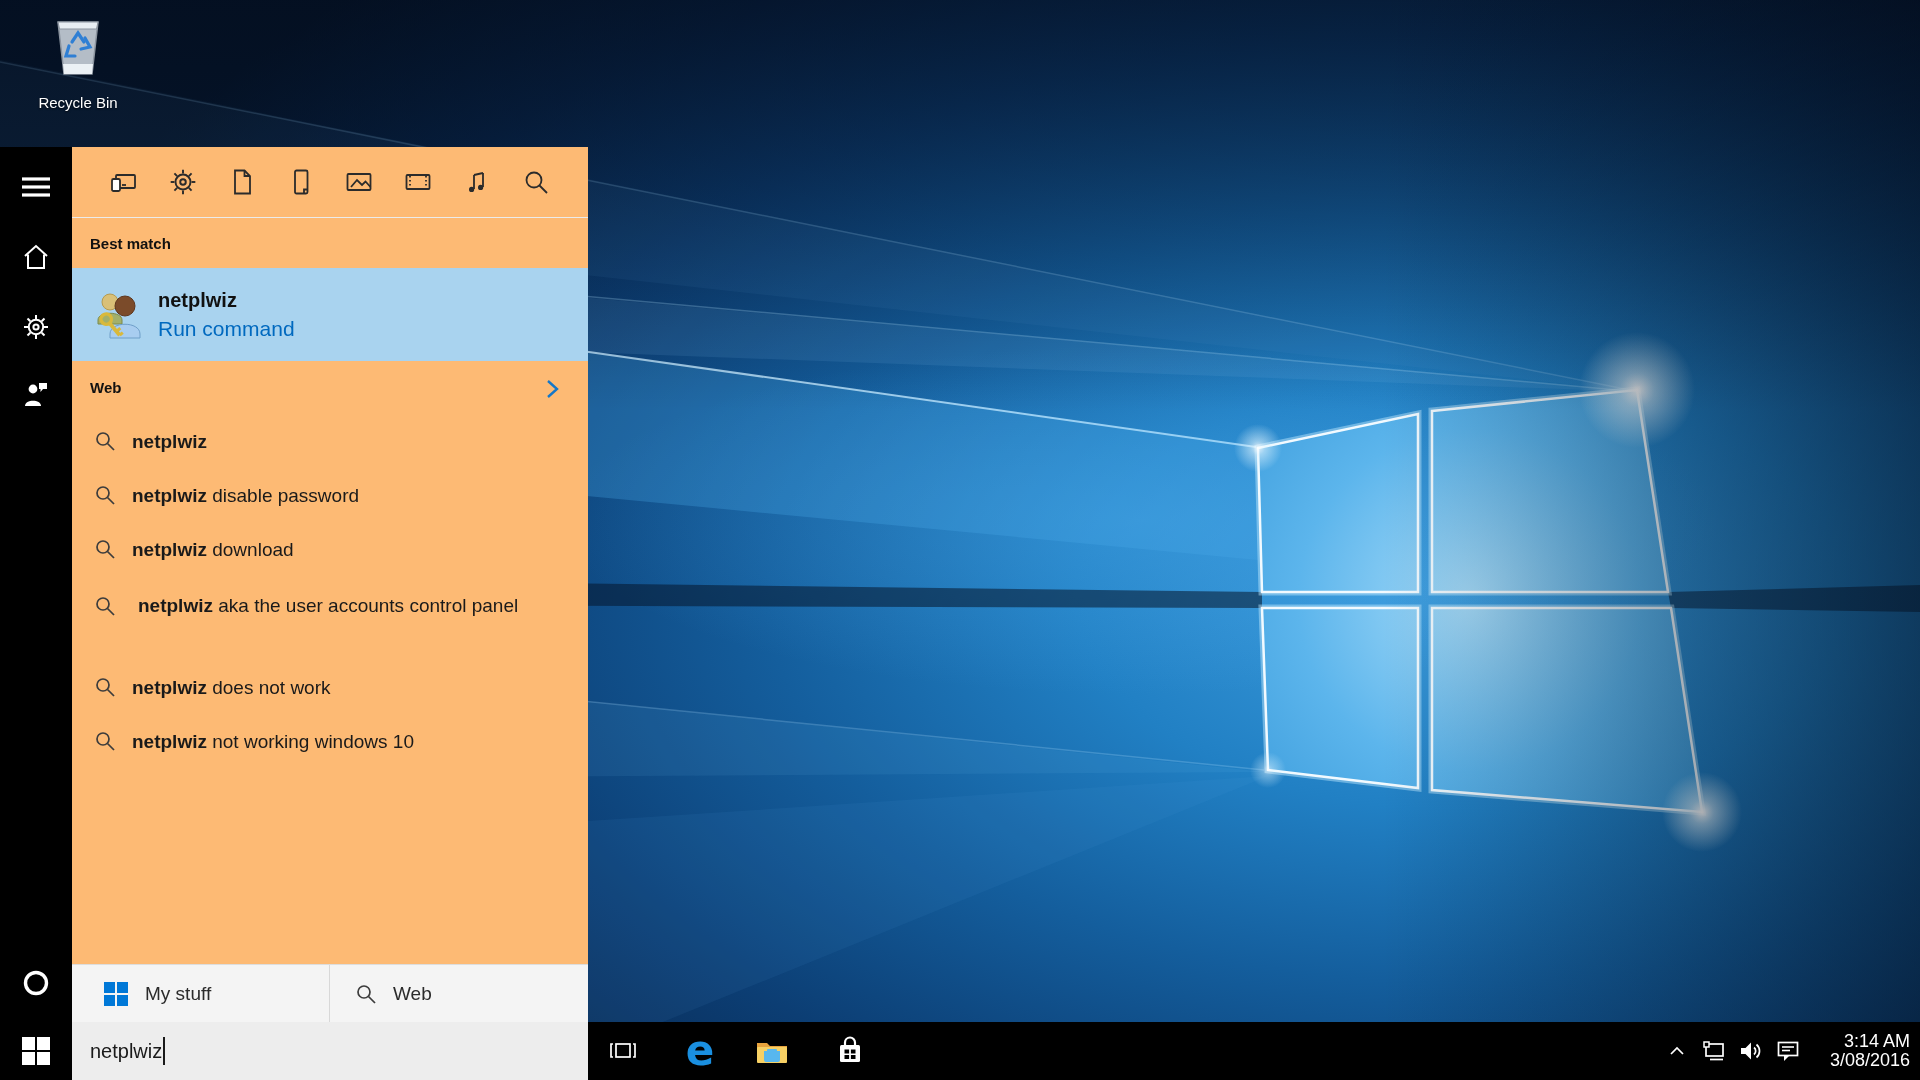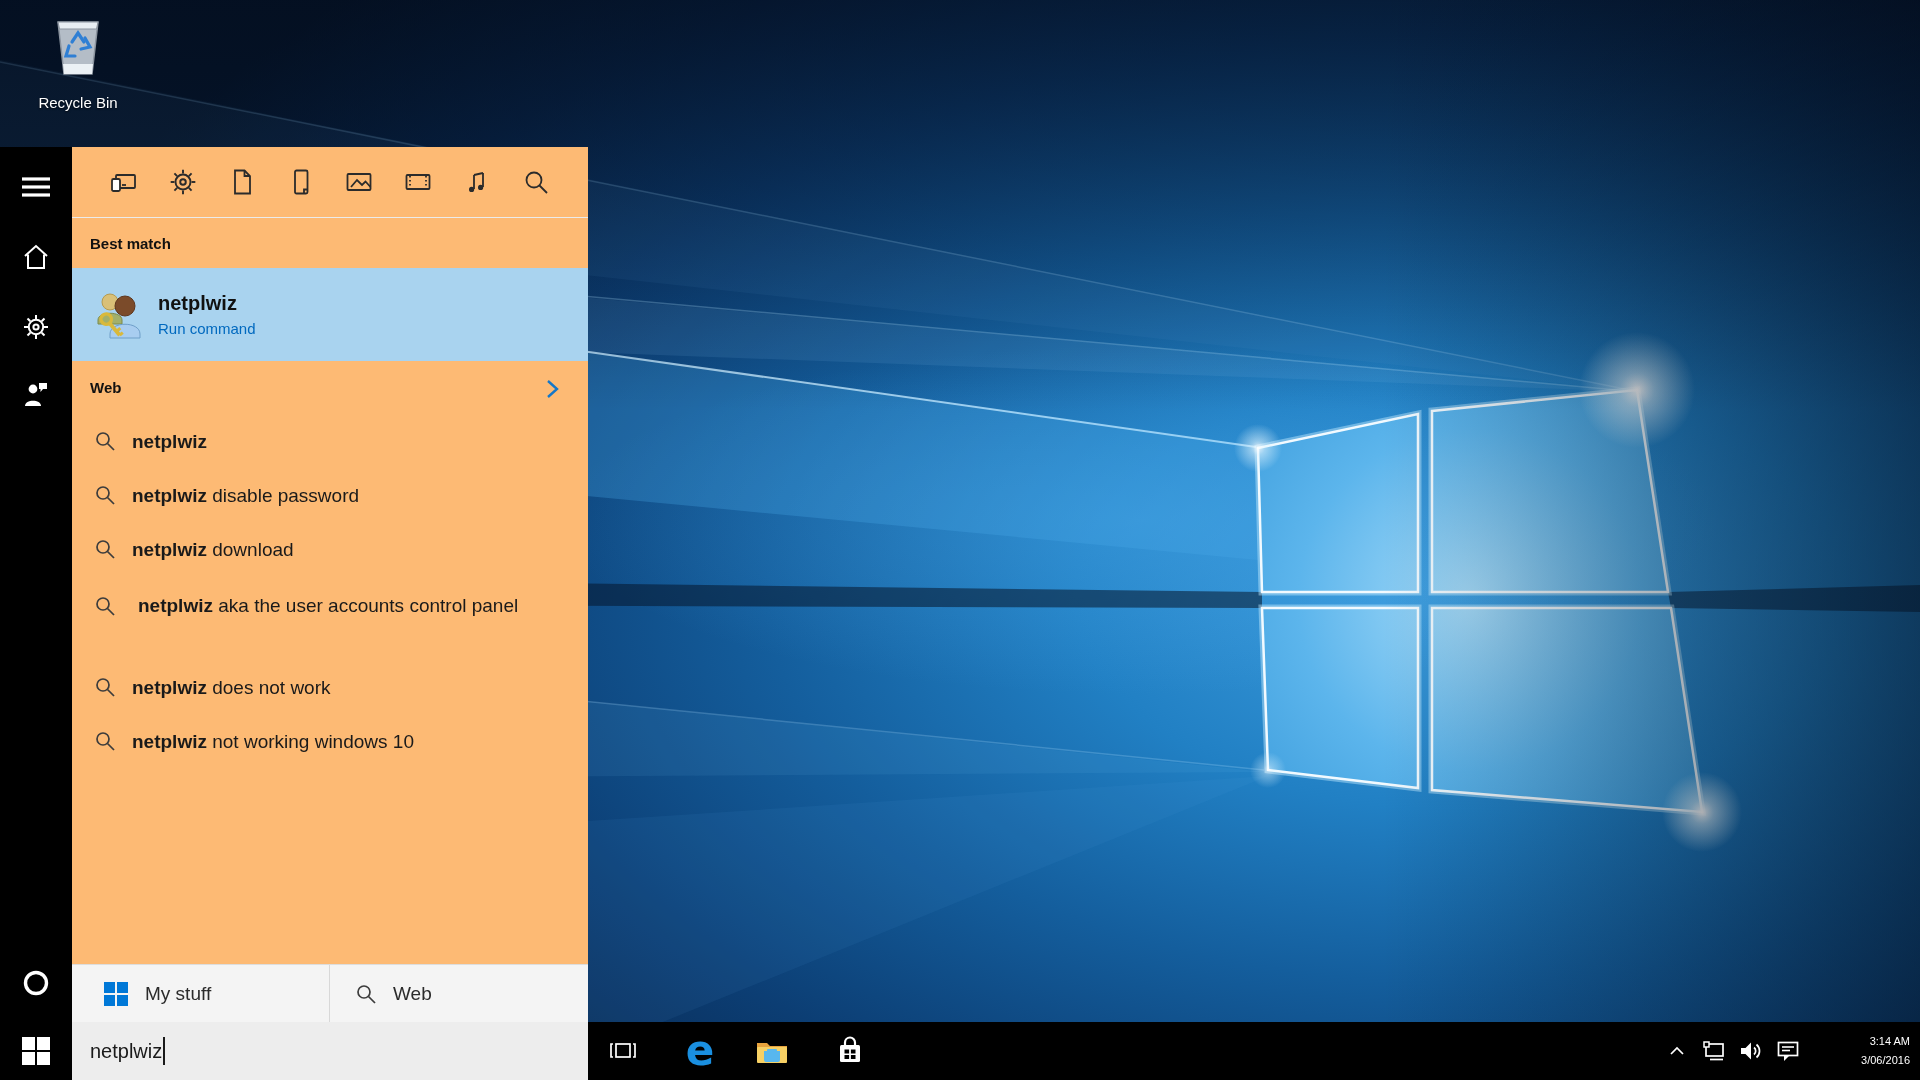--- a/index.html
+++ b/index.html
@@ -29,21 +29,21 @@
   .filter-btn { width:44px; height:44px; display:flex; align-items:center; justify-content:center; cursor:pointer; }
 
   .section-label { position:absolute; left:18px; font-size:15px; font-weight:700; color:#111; }
   .lbl-best { top:88px; }
 
   .best-row { position:absolute; top:121px; left:0; right:0; height:93px;
       background:#a9d3ef; display:flex; align-items:center; cursor:pointer; }
   .best-icon { margin-left:16px; width:58px; height:58px; flex:0 0 auto; }
   .best-text { margin-left:12px; }
   .best-title { font-size:20px; font-weight:600; color:#111; }
-  .best-sub { margin-top:5px; font-size:15px; color:#0069bf; }
+  .best-sub { margin-top:5px; font-size:21px; color:#0069bf; }
 
   .web-head { position:absolute; top:226px; left:0; right:0; height:32px; }
   .web-head .section-label { top:6px; }
   .web-chevron { position:absolute; right:24px; top:4px; width:24px; height:24px; cursor:pointer; }
 
   .sugg-list { position:absolute; top:267px; left:0; right:0; }
   .sugg-row { display:flex; align-items:center; height:54px; padding-left:22px; cursor:pointer; }
   .sugg-row.two-line { height:84px; align-items:flex-start; padding-top:14px;gap:6px; }
   .sugg-ico { width:22px; height:22px; flex:0 0 auto; margin-right:16px; }
   .sugg-text { font-size:19px; color:#1a1a1a; max-width:408px; line-height:31px; }
@@ -71,21 +71,21 @@
       align-items:center; justify-content:center; cursor:pointer; }
   .tb-taskview { left:597px; } .tb-edge { left:674px; }
   .tb-explorer { left:746px; } .tb-store { left:824px; }
   .edge-e { font-family:"DejaVu Sans", sans-serif; font-weight:700; font-size:42px;
       color:#1a8fe0; line-height:42px; }
 
   .tray { position:absolute; right:0; top:0; height:58px; display:flex;
       align-items:center; gap:7px; padding-right:10px; }
   .tray-btn { width:30px; height:40px; display:flex; align-items:center; justify-content:center; cursor:pointer; }
   .clock { margin-left:4px; width:96px; text-align:right; color:#fff;
-      font-size:11px; line-height:19px; cursor:pointer; }
+      font-size:18px; line-height:19px; cursor:pointer; }
 </style>
 </head>
 <body>
 
 <div class="screen">
 
   <svg class="wall" viewBox="0 0 1920 1080" preserveAspectRatio="none">
     <defs>
       <radialGradient id="sky" cx="76%" cy="55%" r="80%">
         <stop offset="0%" stop-color="#3f9fe0"></stop>
@@ -482,18 +482,18 @@
       <div class="tray-btn">
         <svg width="26" height="26" viewBox="0 0 26 26">
           <rect x="3.5" y="4.5" width="19" height="13" fill="none" stroke="#fff" stroke-width="1.7"></rect>
           <line x1="7" y1="9" x2="19" y2="9" stroke="#fff" stroke-width="1.6"></line>
           <line x1="7" y1="12.5" x2="15" y2="12.5" stroke="#fff" stroke-width="1.6"></line>
           <polygon points="9,17.5 14.5,17.5 9,23" fill="#fff"></polygon>
         </svg>
       </div>
       <div class="clock">
         <div>3:14 AM</div>
-        <div>3/06/2016</div>
+        <div>3/08/2016</div>
       </div>
     </div>
   </div>
 
 </div>
 
 </body></html>

